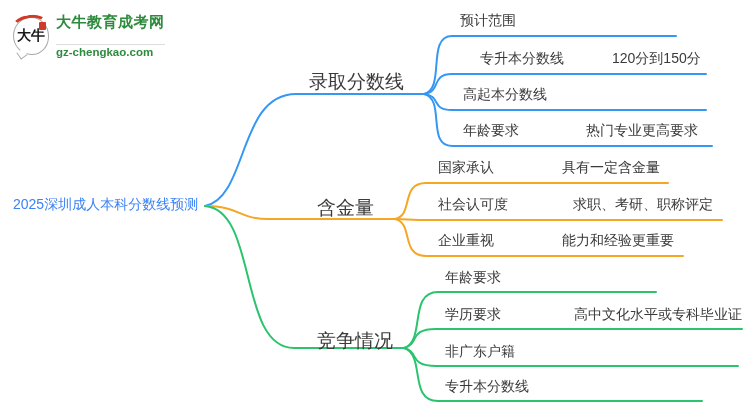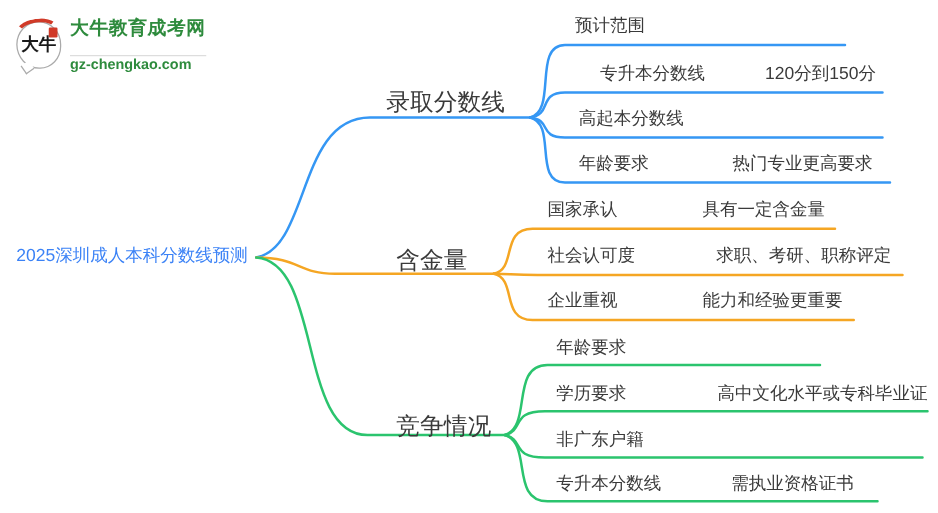--- a/index.html
+++ b/index.html
@@ -91,15 +91,14 @@
   <span class="node" style="left:438px;top:196px">社会认可度</span>
   <span class="node" style="left:573px;top:196px">求职、考研、职称评定</span>
   <span class="node" style="left:438px;top:232px">企业重视</span>
   <span class="node" style="left:562px;top:232px">能力和经验更重要</span>
 
   <span class="node" style="left:445px;top:269px">年龄要求</span>
   <span class="node" style="left:445px;top:306px">学历要求</span>
   <span class="node" style="left:574px;top:306px">高中文化水平或专科毕业证</span>
   <span class="node" style="left:445px;top:343px">非广东户籍</span>
   <span class="node" style="left:445px;top:378px">专升本分数线</span>
-  <span class="node" style="left:585px;top:378px">需执业资格证书</span>
 
 </div>
 
 </body></html>

